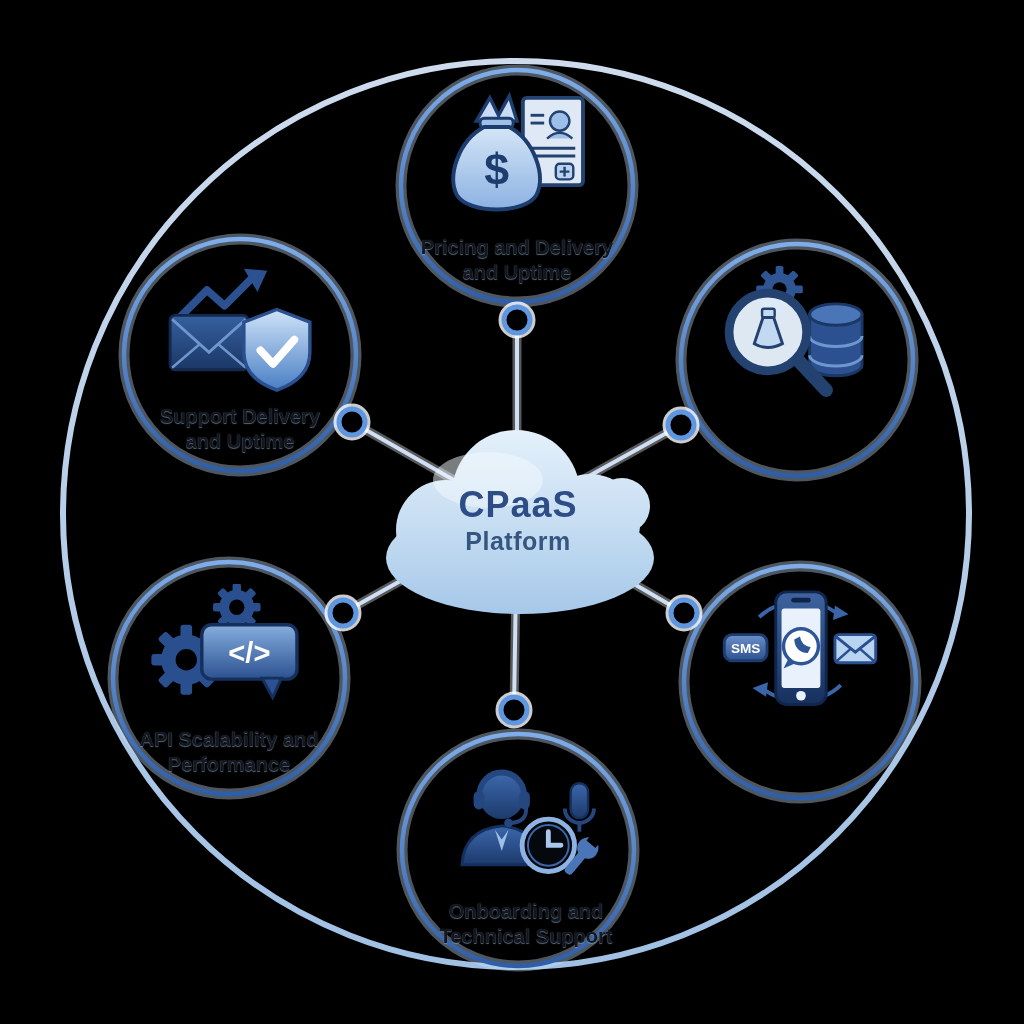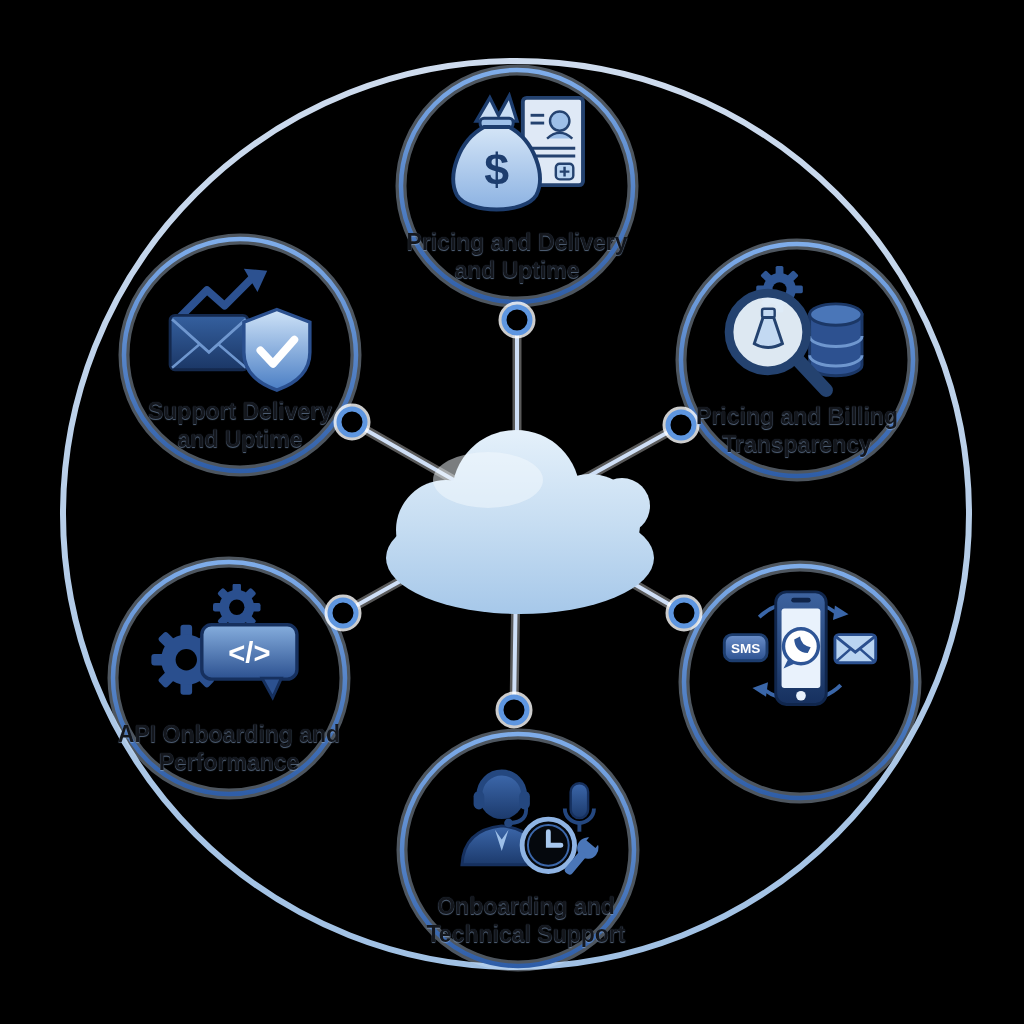--- a/index.html
+++ b/index.html
@@ -9,21 +9,21 @@
   .wires{position:absolute;left:0;top:0;z-index:1;}
   .cloud-wrap{position:absolute;left:368px;top:412px;width:300px;height:205px;z-index:2;}
   .cloud-text{position:absolute;left:368px;top:412px;width:300px;height:205px;z-index:3;
               display:flex;flex-direction:column;align-items:center;justify-content:center;
               transform:translateY(6px);pointer-events:none;}
   .cloud-title{font-size:36px;font-weight:bold;color:#2e4d86;letter-spacing:1px;line-height:1.1;}
   .cloud-sub{font-size:25px;font-weight:bold;color:#35577f;letter-spacing:.5px;margin-top:2px;}
   .node{position:absolute;width:240px;height:240px;z-index:4;}
   .node .icon{position:absolute;left:50%;top:26px;transform:translateX(-50%);}
   .node .label{position:absolute;bottom:22px;left:-10px;right:-10px;text-align:center;
-               font-size:23px;font-weight:bold;line-height:1.22;color:#14171d;
+               font-size:20px;font-weight:bold;line-height:1.22;color:#14171d;
                white-space:pre-line;
                text-shadow:0 1px 1px rgba(150,180,220,.55),0 0 1px rgba(120,150,195,.35);}
   
   #n0{left:397px;top:66px;}  #n1{left:677px;top:240px;} #n2{left:680px;top:562px;}
   #n3{left:406px;top:730px;} #n4{left:109px;top:558px;} #n5{left:120px;top:235px;}
 </style>
 </head>
 <body>
 
 <div id="stage">
@@ -110,20 +110,24 @@
     </defs>
     <g fill="url(#cloudG)">
       <circle cx="78" cy="118" r="50"></circle>
       <circle cx="148" cy="82" r="64"></circle>
       <circle cx="222" cy="112" r="50"></circle>
       <circle cx="254" cy="94" r="28"></circle>
       <ellipse cx="152" cy="146" rx="134" ry="56"></ellipse>
     </g>
     <ellipse cx="120" cy="68" rx="55" ry="28" fill="#f4fafe" opacity=".5"></ellipse>
   </svg>
+  <div class="cloud-text">
+    <div class="cloud-title">CPaaS</div>
+    <div class="cloud-sub">Platform</div>
+  </div>
 
   <div class="node" id="n0">
     <svg class="icon" width="156" height="132" viewBox="0 0 160 136">
       <defs>
         <linearGradient id="bagG" x1="0" y1="0" x2="0" y2="1">
           <stop offset="0" stop-color="#d4e5f7"></stop>
             <stop offset="1" stop-color="#8cb2e2"></stop>
         </linearGradient>
       </defs>
       <g>
@@ -170,22 +174,20 @@
         <path d="M-27 14 a27 11 0 0 0 54 0" fill="none" stroke="#6f97cf" stroke-width="3"></path>
         <ellipse cx="0" cy="-28" rx="27" ry="11" fill="#4a76b8" stroke="#1b3766" stroke-width="3"></ellipse>
       </g>
       <g>
         <line x1="82" y1="98" x2="110" y2="128" stroke="#24426f" stroke-width="14" stroke-linecap="round"></line>
         <circle cx="50" cy="68" r="40" fill="rgba(228,239,250,.97)" stroke="#24426f" stroke-width="9"></circle>
         <rect x="44" y="44" width="13" height="9" rx="2" fill="#c3d9f2" stroke="#24426f" stroke-width="2.5"></rect>
         <path d="M36 80 L45 53 h11 L65 80 Q50 88 36 80 Z" fill="#c3d9f2" stroke="#24426f" stroke-width="3"></path>
       </g>
     </svg>
-    <div class="label">Pricing and Billing
-Transparency</div>
   </div>
 
   <div class="node" id="n2">
     <svg class="icon" width="156" height="132" viewBox="0 0 160 136">
       <defs>
         <linearGradient id="phoneG" x1="0" y1="0" x2="0" y2="1">
           <stop offset="0" stop-color="#3d639f"></stop>
             <stop offset="1" stop-color="#16305e"></stop>
         </linearGradient>
         <linearGradient id="smsG" x1="0" y1="0" x2="0" y2="1">
@@ -295,21 +297,21 @@
           <circle r="26"></circle>
         </g>
         <circle r="11" fill="#000"></circle>
       </g>
       <g>
         <rect x="52" y="42" width="98" height="56" rx="10" fill="url(#bubG)" stroke="#16305e" stroke-width="3.5"></rect>
         <path d="M114 97 l11 20 l9 -20 z" fill="#2c5190" stroke="#16305e" stroke-width="3"></path>
         <text x="101" y="81" text-anchor="middle" font-size="30" font-weight="bold" fill="#fff">&lt;/&gt;</text>
       </g>
     </svg>
-    <div class="label">API Onboarding and
+    <div class="label">API Scalability and
 Performance</div>
   </div>
 
   <div class="node" id="n5">
     <svg class="icon" width="156" height="132" viewBox="0 0 160 136">
       <defs>
         <linearGradient id="envG" x1="0" y1="0" x2="0" y2="1">
           <stop offset="0" stop-color="#35609f"></stop>
             <stop offset="1" stop-color="#1b3766"></stop>
         </linearGradient>

